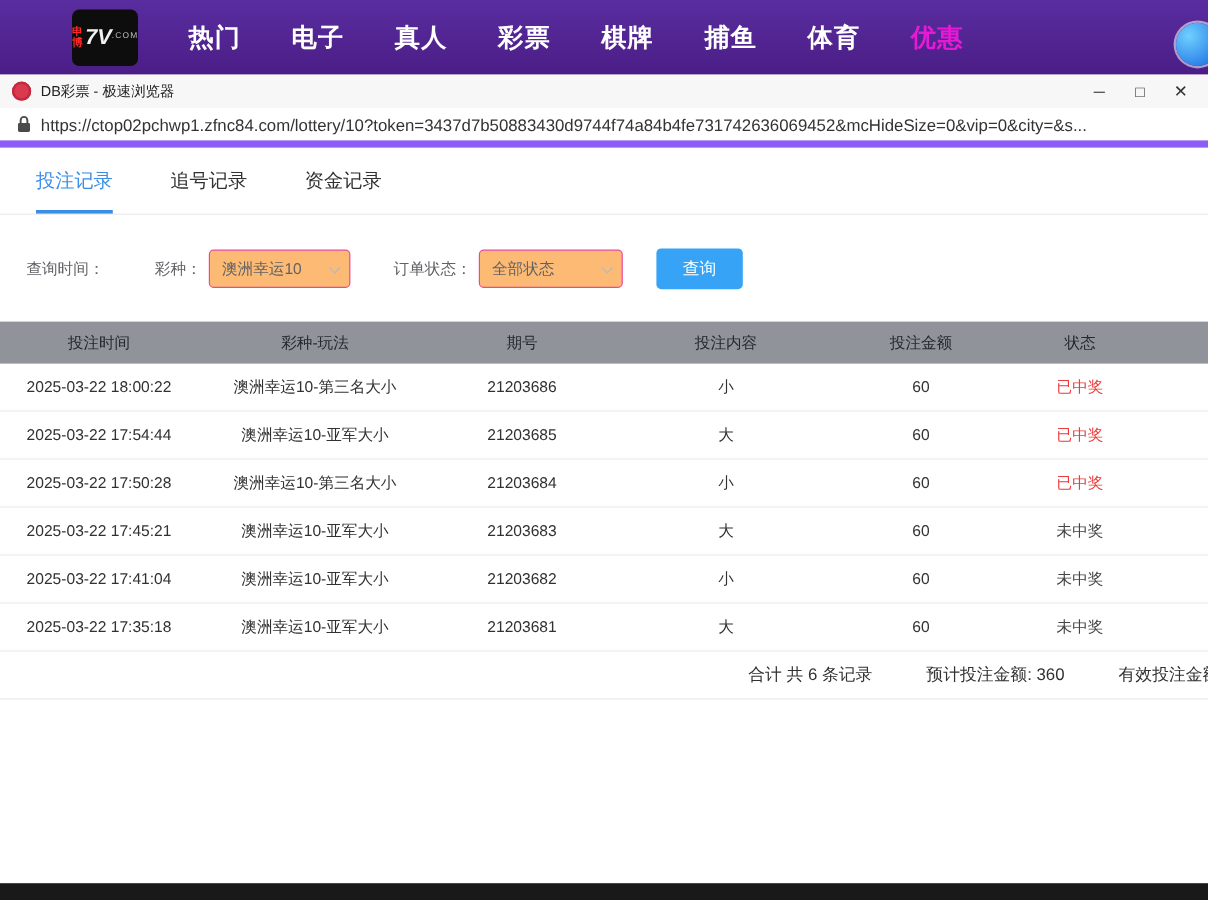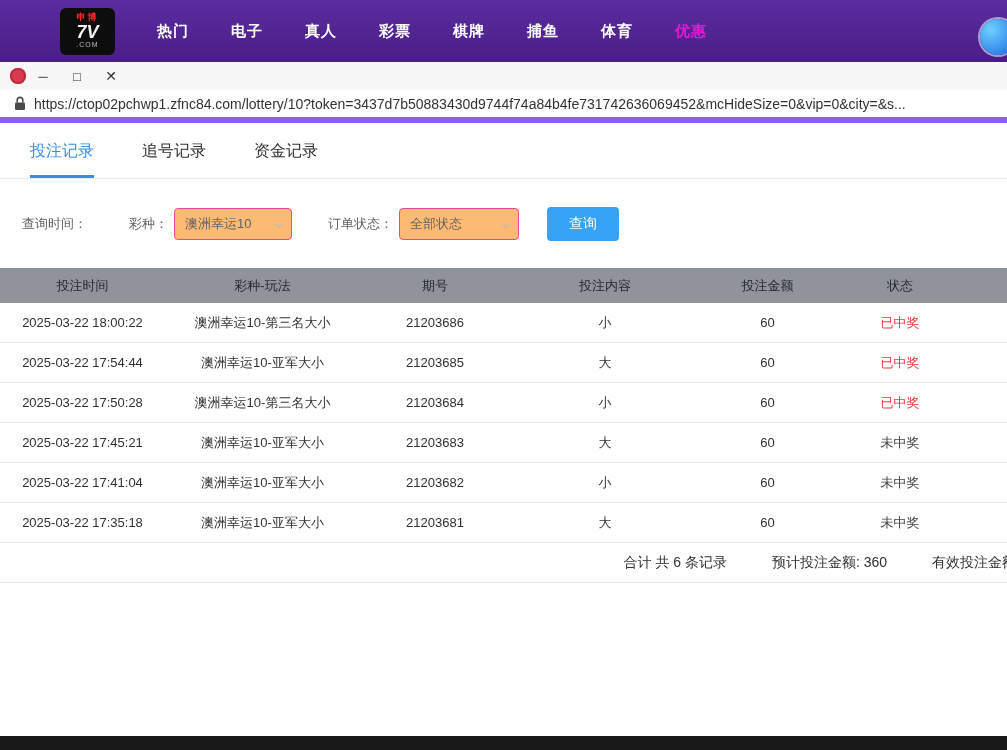--- a/index.html
+++ b/index.html
@@ -7,29 +7,29 @@
   body { font-family: "Liberation Sans", "DejaVu Sans", sans-serif; background: #fff; }
   .screen { position: relative; width: 1007px; height: 750px; overflow: hidden; background: #fff; }
 
   
   .top-nav {
     height: 62px; background: linear-gradient(180deg, #5a2da0 0%, #4a1d86 100%);
     display: flex; align-items: center; position: relative;
   }
   .logo {
     width: 55px; height: 47px; background: #0d0d0d; border-radius: 6px;
-    margin-left: 60px; display: flex; flex-direction: column; align-items: center; justify-content: center;
+    margin-left: 60px; display: flex; flex-direction: row; align-items: center; 
     line-height: 1.05;
   }
   .logo-top { color: #ff2a2a; font-size: 9px; font-weight: 700; letter-spacing: 2px; }
   .logo-main { color: #f2f2f2; font-size: 18px; font-weight: 800; font-style: italic; }
   .logo-suffix { color: #bdbdbd; font-size: 7px; letter-spacing: 1px; }
   .nav-items { display: flex; margin-left: 42px; }
   .nav-item {
-    color: #ffffff; font-size: 15px; font-weight: 600; letter-spacing: 1px;
+    color: #ffffff; font-size: 21px; font-weight: 600; letter-spacing: 1px;
     margin-right: 42px; cursor: pointer; text-decoration: none;
   }
   .nav-item.promo { color: #e61ad5; }
   .float-icon {
     position: absolute; right: -9px; top: 19px; width: 36px; height: 36px; border-radius: 50%;
     background: radial-gradient(circle at 30% 30%, #6fd0ff, #1565e0);
     box-shadow: 0 0 0 2px rgba(255,255,255,0.55); cursor: pointer;
   }
 
   
@@ -133,20 +133,21 @@
       <a class="nav-item">棋牌</a>
       <a class="nav-item">捕鱼</a>
       <a class="nav-item">体育</a>
       <a class="nav-item promo">优惠</a>
     </nav>
     <div class="float-icon"></div>
   </header>
 
   <div class="title-bar">
     <span class="favicon"></span>
+    <span class="window-title">DB彩票 - 极速浏览器</span>
     <div class="win-controls">
       <span class="win-btn">─</span>
       <span class="win-btn">□</span>
       <span class="win-btn close">✕</span>
     </div>
   </div>
 
   <div class="url-bar">
     <span class="lock">
       <svg width="12" height="15" viewBox="0 0 12 15">

